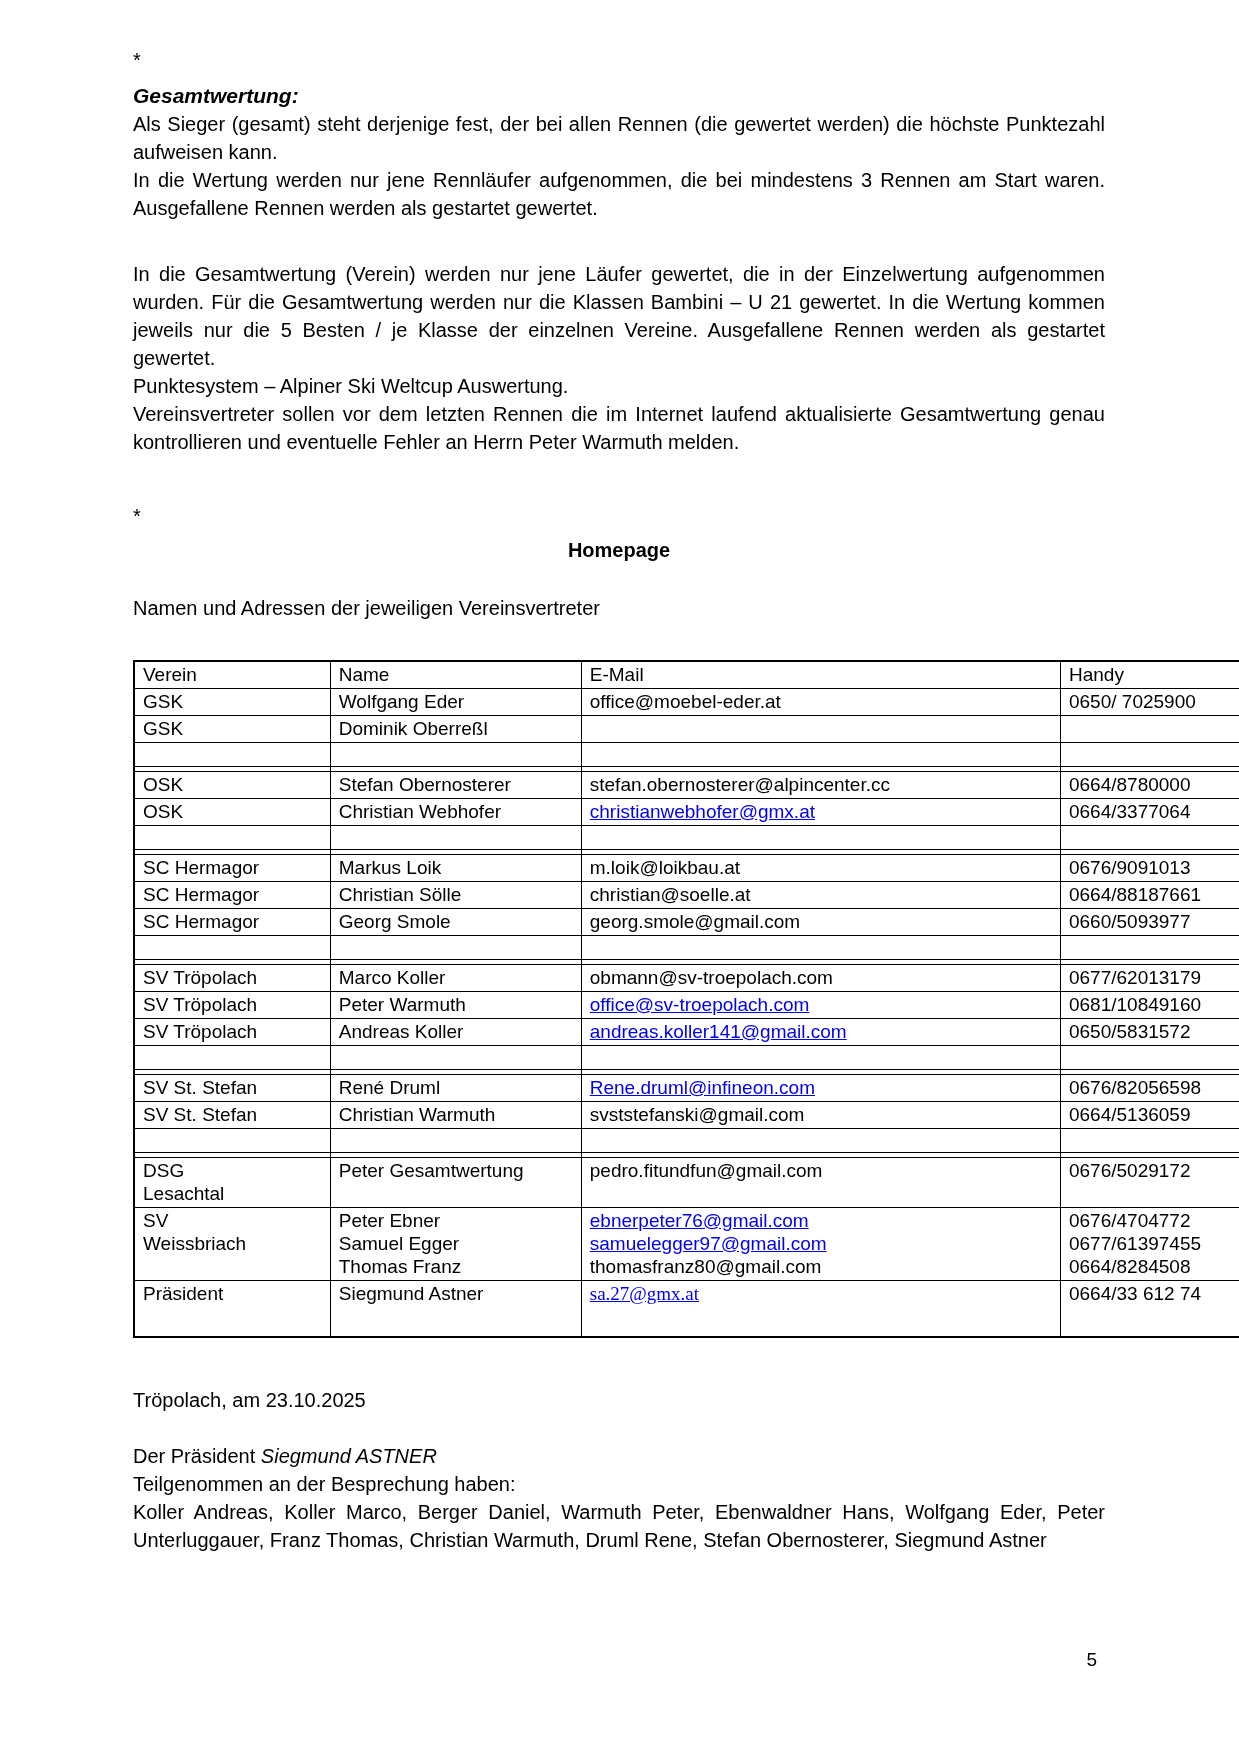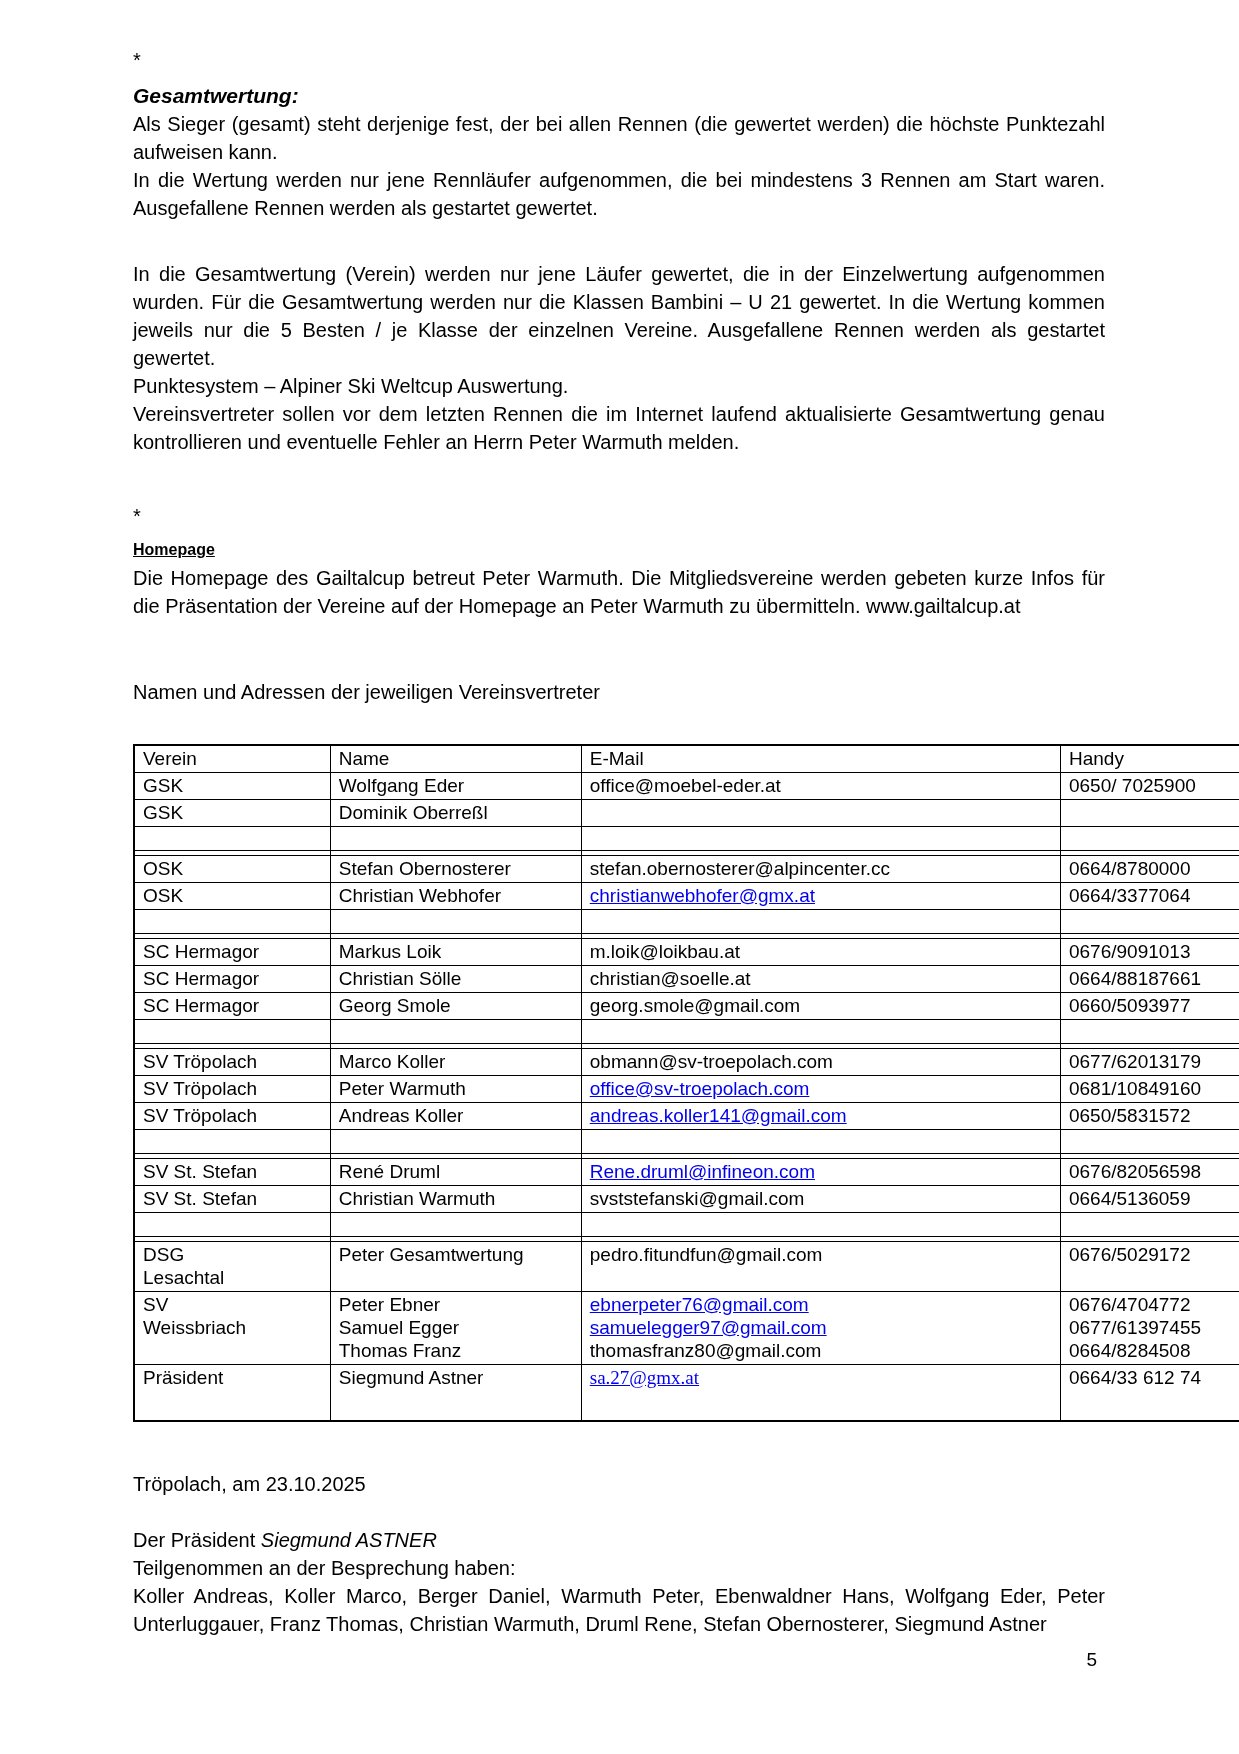--- a/index.html
+++ b/index.html
@@ -10,22 +10,22 @@
     font-family:"Liberation Sans", sans-serif;
     font-size:20px; line-height:28px; color:#000;
     overflow:hidden;
   }
   p { margin:0; }
   .jp { text-align:justify; }
   .star1 { margin:0; }
   .h-gw  { font-size:21px; font-weight:bold; font-style:italic; margin:8px 0 0 0; line-height:28px; }
   .p3    { margin-top:38px; }
   .star2 { margin-top:46px; }
-  .h-home{ font-size:16px; font-weight:bold; text-decoration:underline; margin:6px 0 0 0; line-height:28px; }
-  .intro { margin-top:58px; }
+  .h-home{ font-size:20px; font-weight:bold; margin:6px 0 0 0; line-height:28px;text-align:center; }
+  .intro { margin-top:30px; }
 
   table.contacts {
     border-collapse:collapse; table-layout:fixed;
     width:1143px; margin-top:38px;
     font-size:19px; border:2px solid #000;
   }
   table.contacts td {
     border:1px solid #000; padding:1px 8px 2px 8px;
     vertical-align:top; line-height:23px; text-align:left;
     overflow:hidden;
@@ -55,21 +55,20 @@
   <p class="h-gw">Gesamtwertung:</p>
   <p class="jp">Als Sieger (gesamt) steht derjenige fest, der bei allen Rennen (die gewertet werden) die höchste Punktezahl aufweisen kann.</p>
   <p class="jp">In die Wertung werden nur jene Rennläufer aufgenommen, die bei mindestens 3 Rennen am Start waren. Ausgefallene Rennen werden als gestartet gewertet.</p>
   <p class="jp p3">In die Gesamtwertung (Verein) werden nur jene Läufer gewertet, die in der Einzelwertung aufgenommen wurden. Für die Gesamtwertung werden nur die Klassen Bambini – U 21 gewertet. In die Wertung kommen jeweils nur die 5 Besten / je Klasse der einzelnen Vereine. Ausgefallene Rennen werden als gestartet gewertet.</p>
   <p>Punktesystem – Alpiner Ski Weltcup Auswertung.</p>
   <p class="jp">Vereinsvertreter sollen vor dem letzten Rennen die im Internet laufend aktualisierte Gesamtwertung genau kontrollieren und eventuelle Fehler an Herrn Peter Warmuth melden.</p>
 
   <p class="star2">*</p>
 
   <p class="h-home">Homepage</p>
-  <p class="jp">Die Homepage des Gailtalcup betreut Peter Warmuth. Die Mitgliedsvereine werden gebeten kurze Infos für die Präsentation der Vereine auf der Homepage an Peter Warmuth zu übermitteln. www.gailtalcup.at</p>
 
   <p class="intro">Namen und Adressen der jeweiligen Vereinsvertreter</p>
 
   <table class="contacts">
     <colgroup>
       <col class="c1">
         <col class="c2">
         <col class="c3">
         <col class="c4">
     </colgroup>

